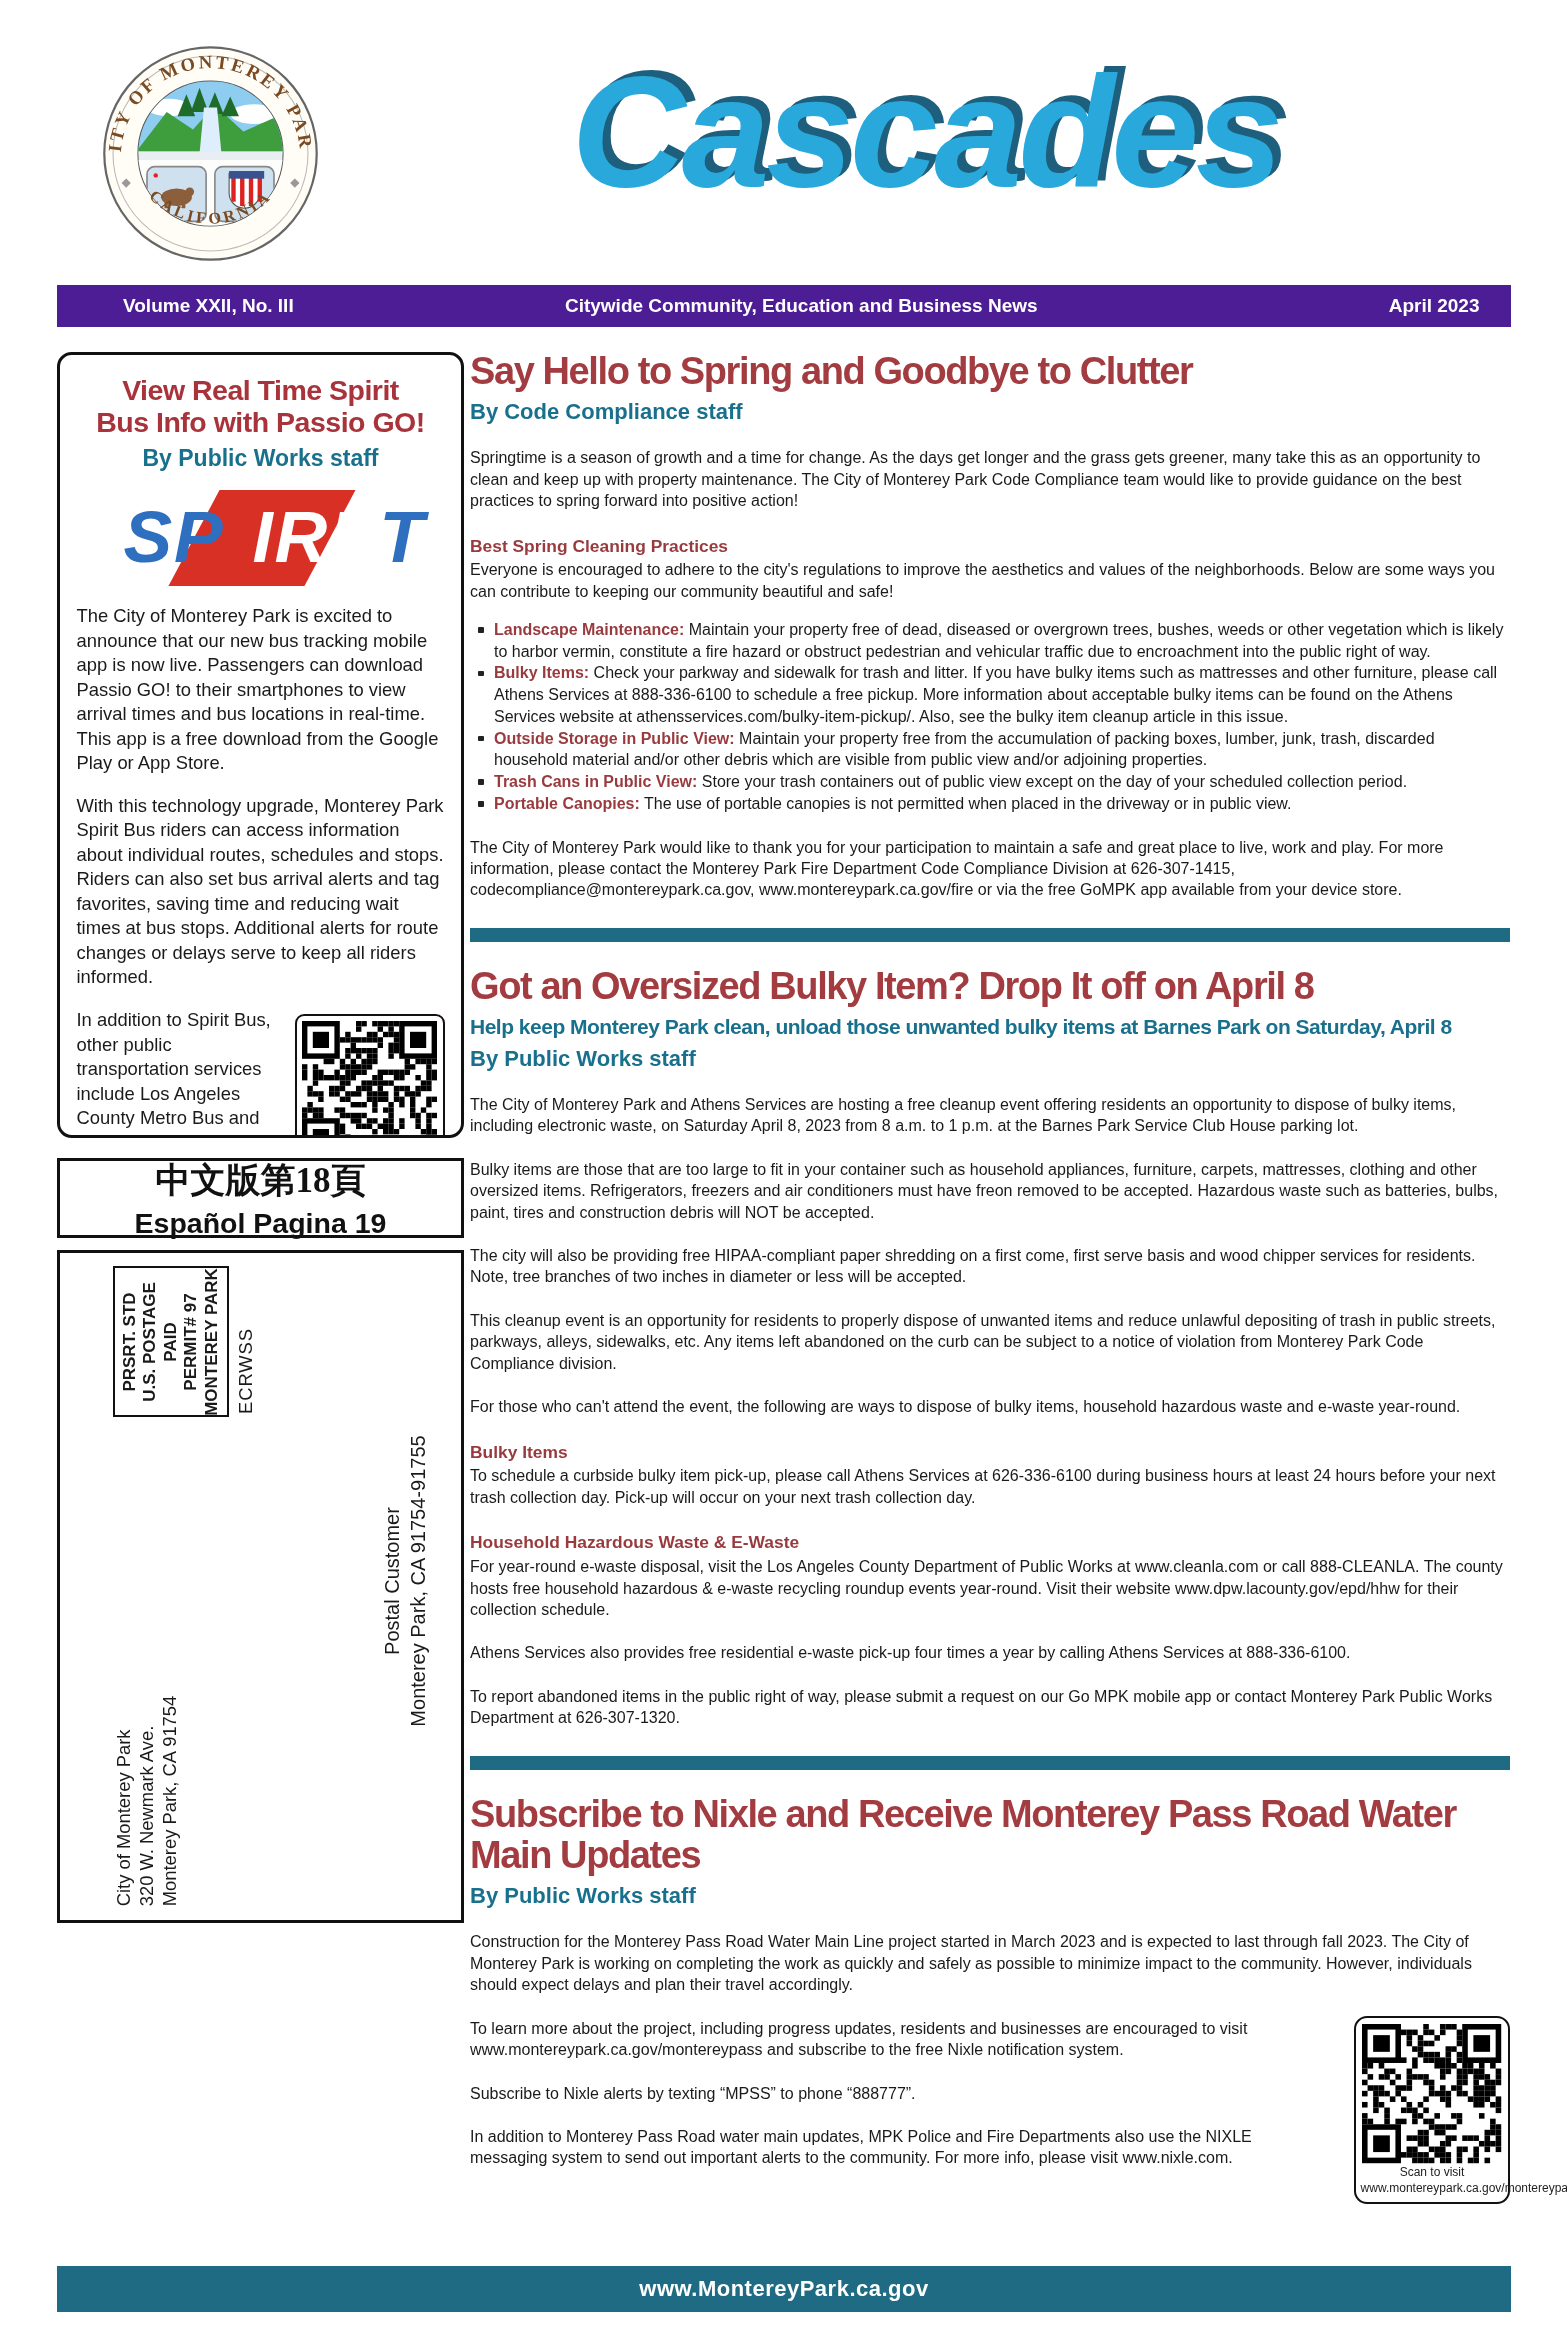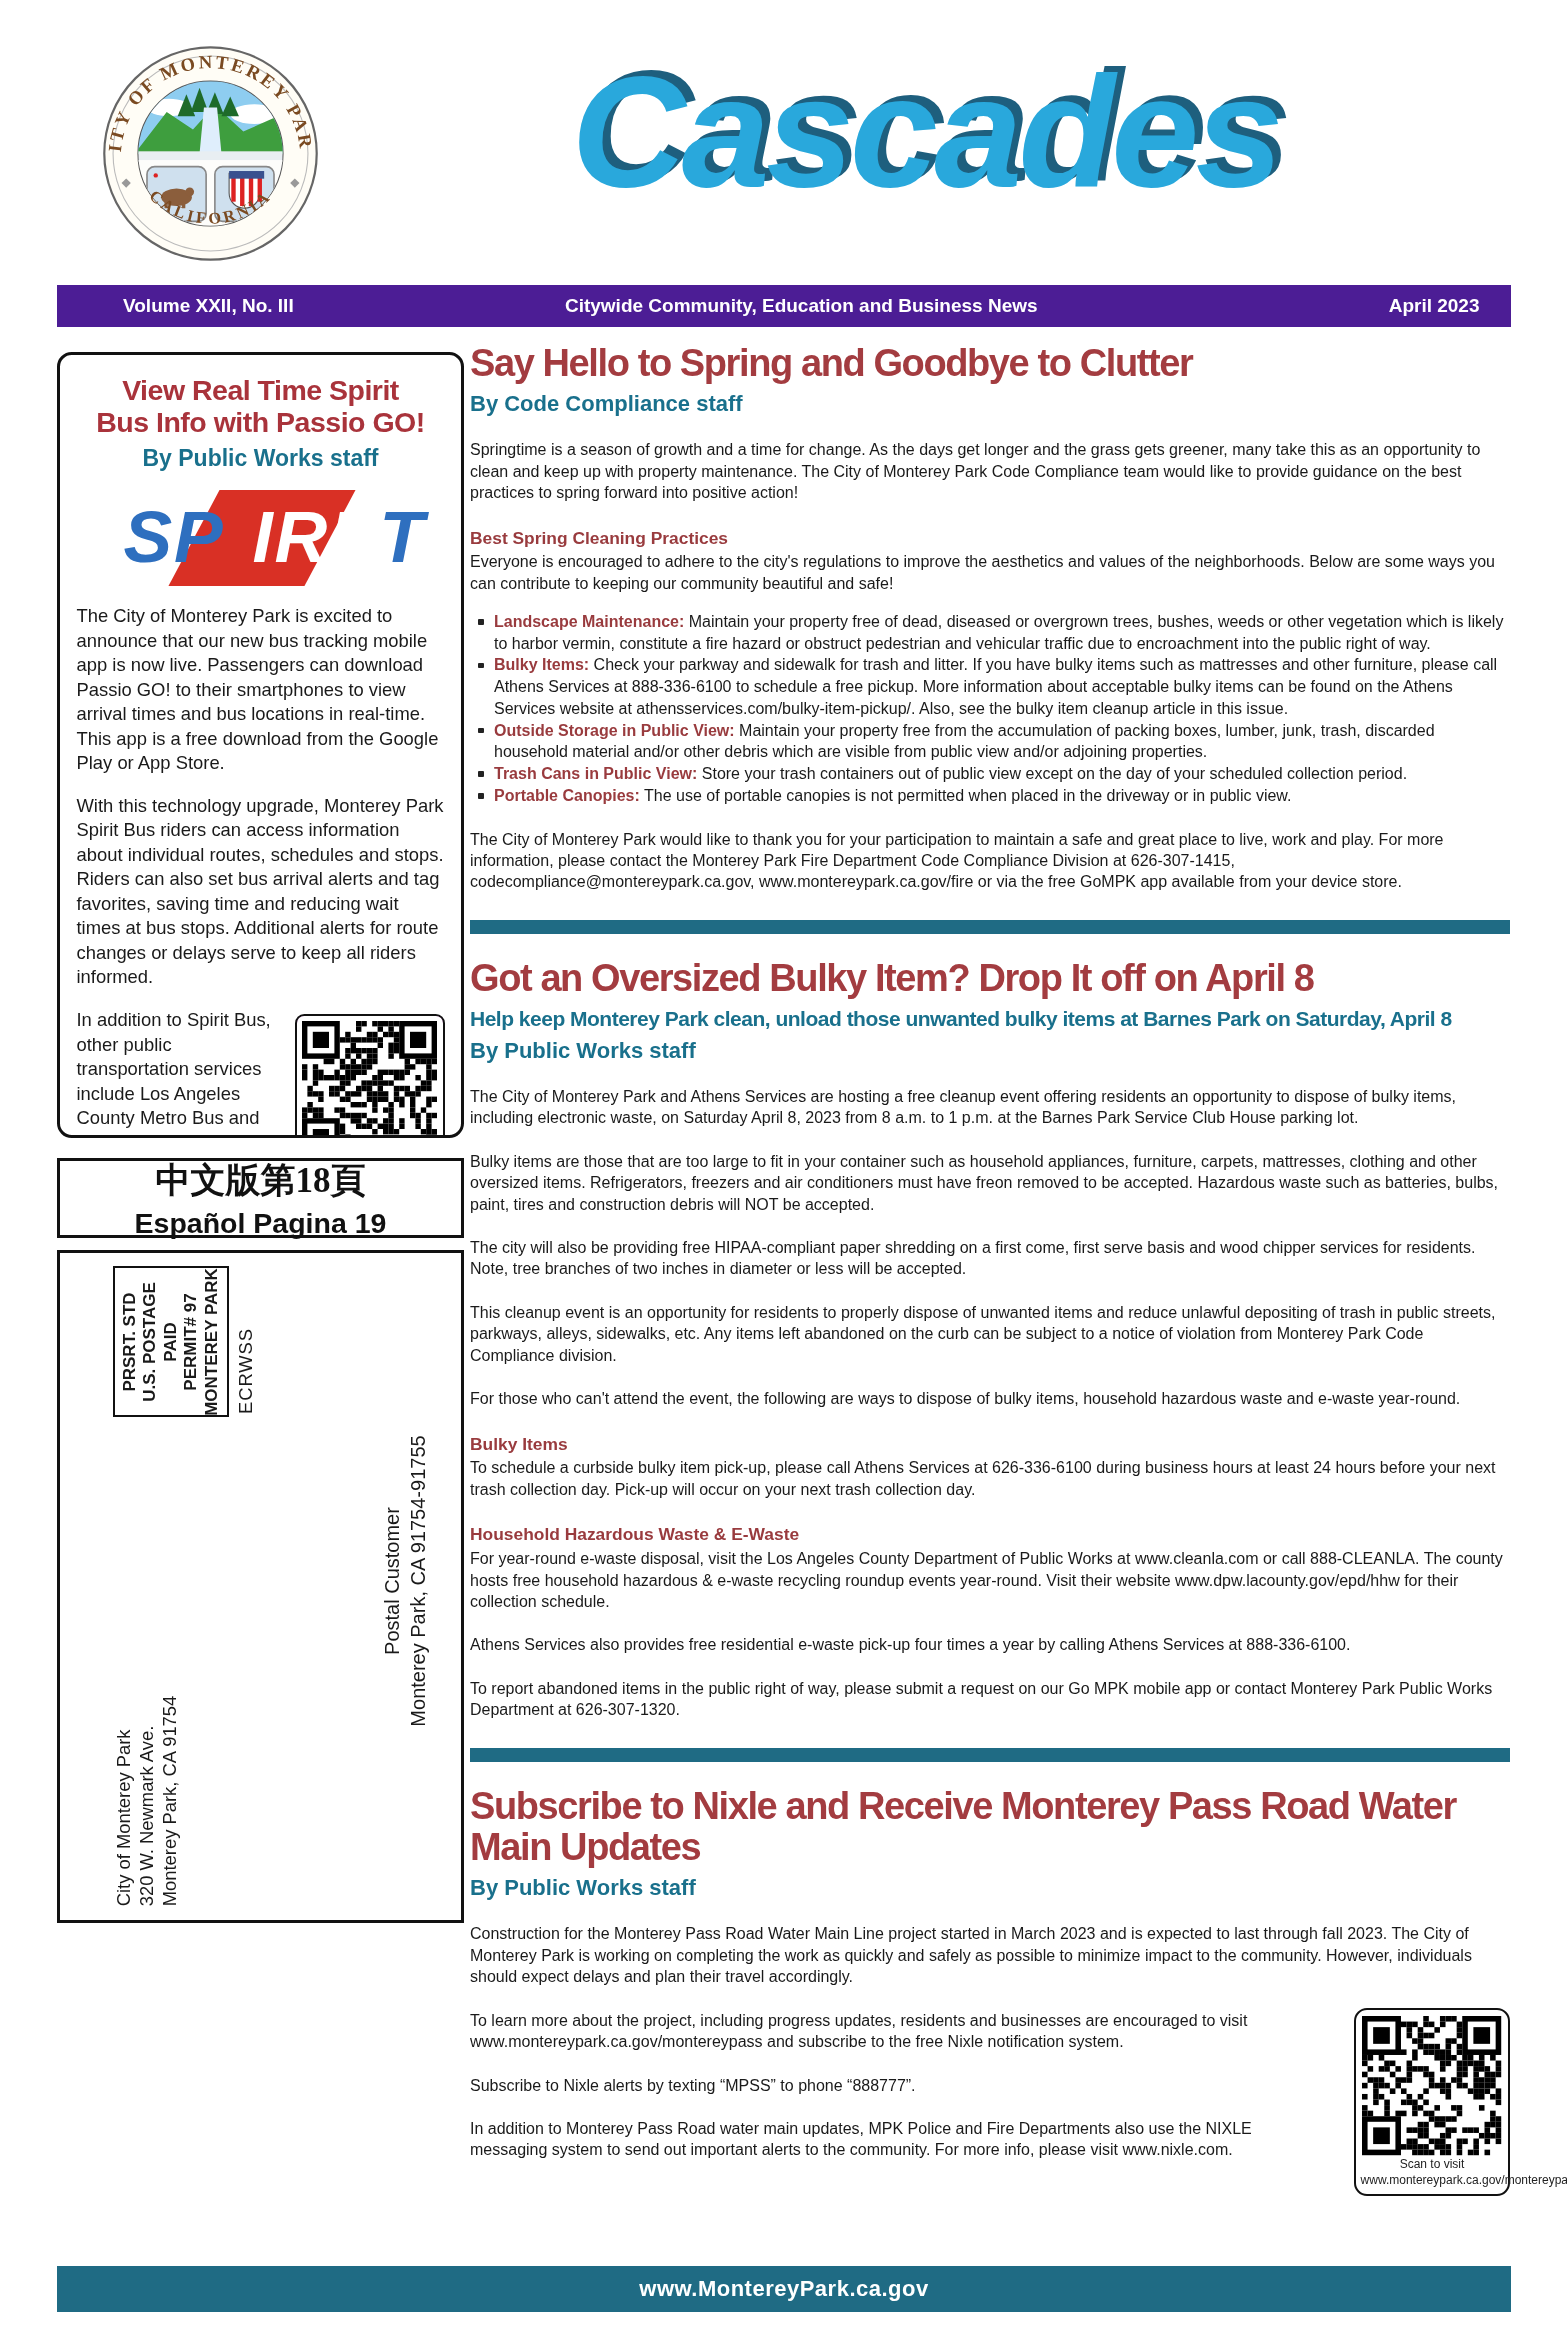--- a/index.html
+++ b/index.html
@@ -57,21 +57,21 @@
   .permit { left:53px; top:13px; width:112px; height:147px; border:2.3px solid #111; }
   .permit .rot-inner { font-size:17px; font-weight:bold; line-height:1.2; text-align:center; }
   .ecrwss { left:165px; top:37px; width:41px; height:161px; }
   .ecrwss .rot-inner { font-size:18.4px; letter-spacing:0.9px; }
   .postal { left:310px; top:184px; width:69px; height:287px; }
   .postal .rot-inner { font-size:20px; line-height:1.3; text-align:center; }
   .return-addr { left:48px; top:448px; width:75px; height:200px; }
   .return-addr .rot-inner { font-size:18.4px; line-height:1.25; text-align:left; }
 
   
-  .main-col { position:absolute; left:470px; top:343px; width:1040px; }
+  .main-col { position:absolute; left:470px; top:351px; width:1040px; }
   .article-title { font-size:38px; font-weight:bold; color:#A33C40; letter-spacing:-1.4px;
     line-height:1.08; margin:0; }
   .byline { font-size:22px; font-weight:bold; color:#19708C; margin:7.3px 0 0; }
   .a2-subtitle { font-size:21px; font-weight:bold; color:#19708C; margin:7.3px 0 0; letter-spacing:-0.5px; }
   .body-p { font-size:16px; line-height:1.34; margin:22px 0 0; }
   .tight { margin-top:2.8px; }
   .subhead { font-size:17.4px; font-weight:bold; color:#993B3E; margin:24px 0 0; }
 
   ul.bullets { list-style:none; margin:16.5px 0 0; padding:0 0 0 24px; }
   ul.bullets li { position:relative; font-size:16px; line-height:1.36; }

